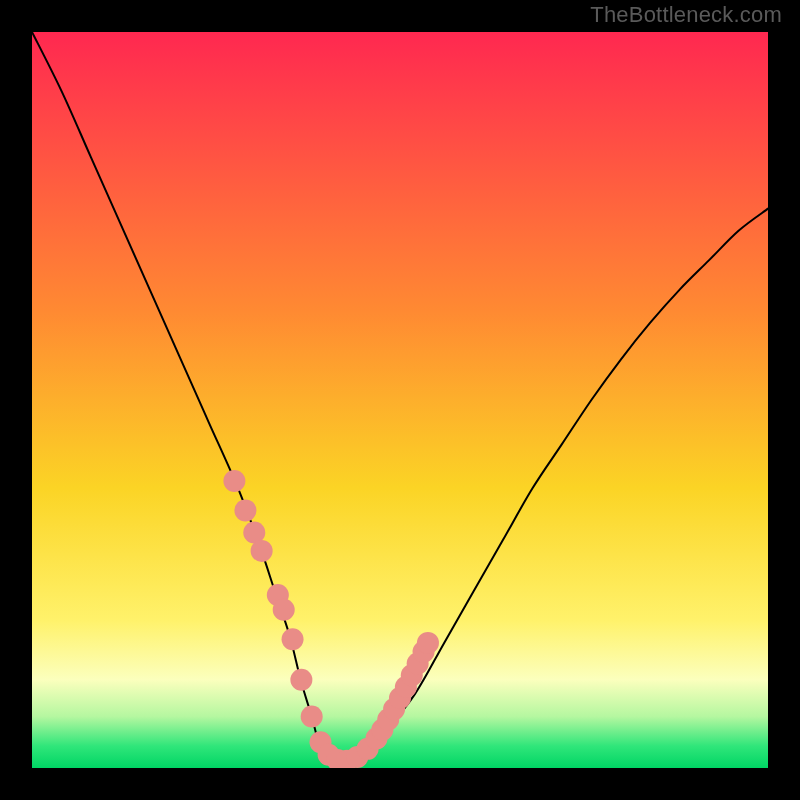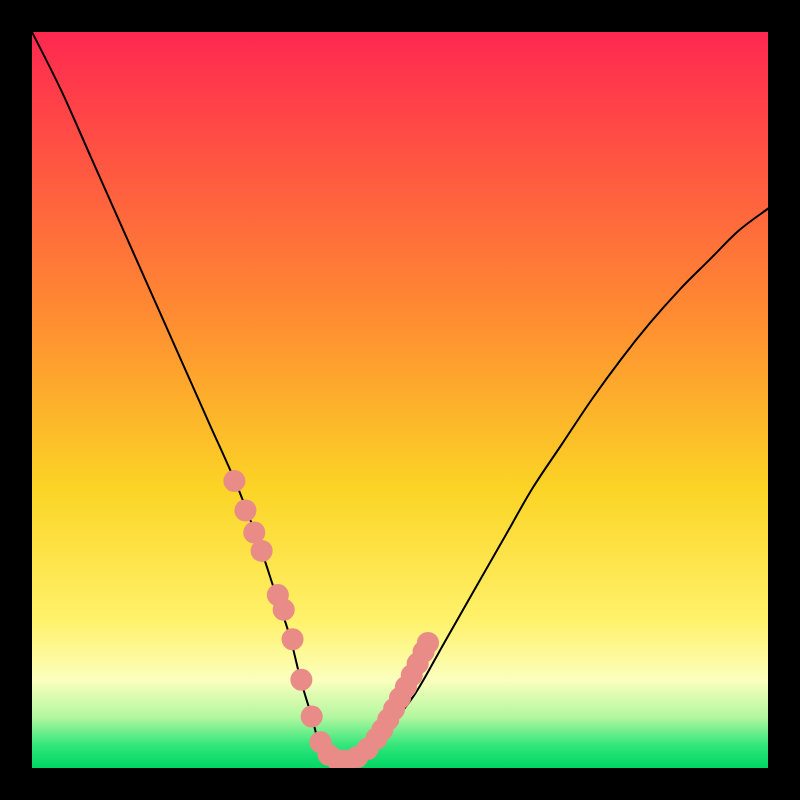--- a/index.html
+++ b/index.html
@@ -33,20 +33,21 @@
     top: 32px;
     left: 32px;
     width: 736px;
     height: 736px;
   }
 </style>
 </head>
 <body>
 
 <div class="frame">
+  <div class="watermark">TheBottleneck.com</div>
   <svg class="plot" viewBox="0 0 736 736" preserveAspectRatio="none">
     <defs>
       <linearGradient id="bg-grad" x1="0" y1="0" x2="0" y2="1">
           <stop offset="0%" stop-color="#ff2850"></stop>
           <stop offset="38%" stop-color="#ff8a32"></stop>
           <stop offset="62%" stop-color="#fbd425"></stop>
           <stop offset="80%" stop-color="#fff26b"></stop>
           <stop offset="88%" stop-color="#fbffbd"></stop>
           <stop offset="93%" stop-color="#b5f7a0"></stop>
           <stop offset="97%" stop-color="#30e67a"></stop>

